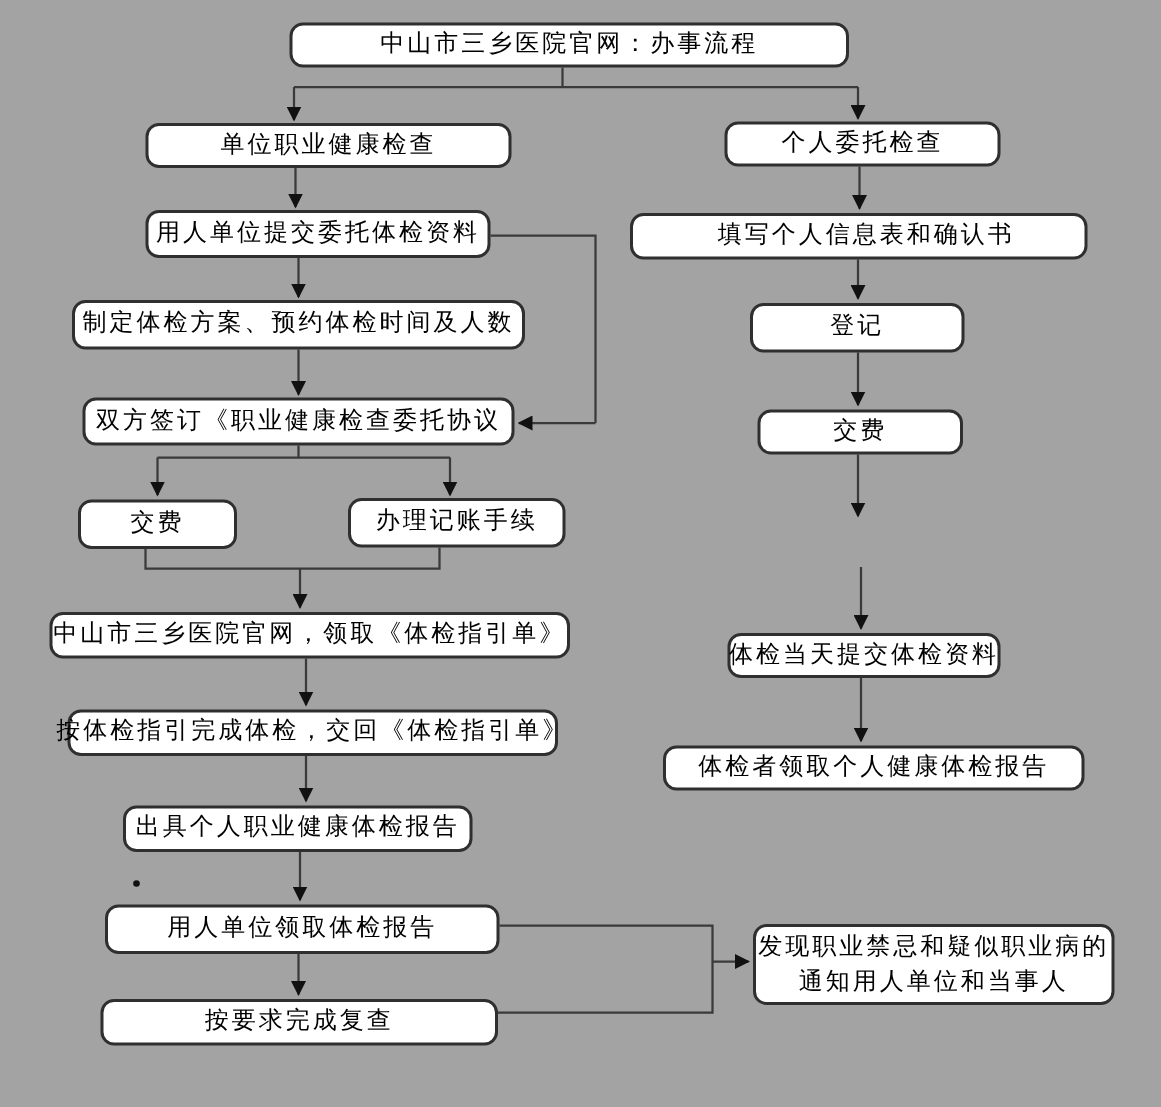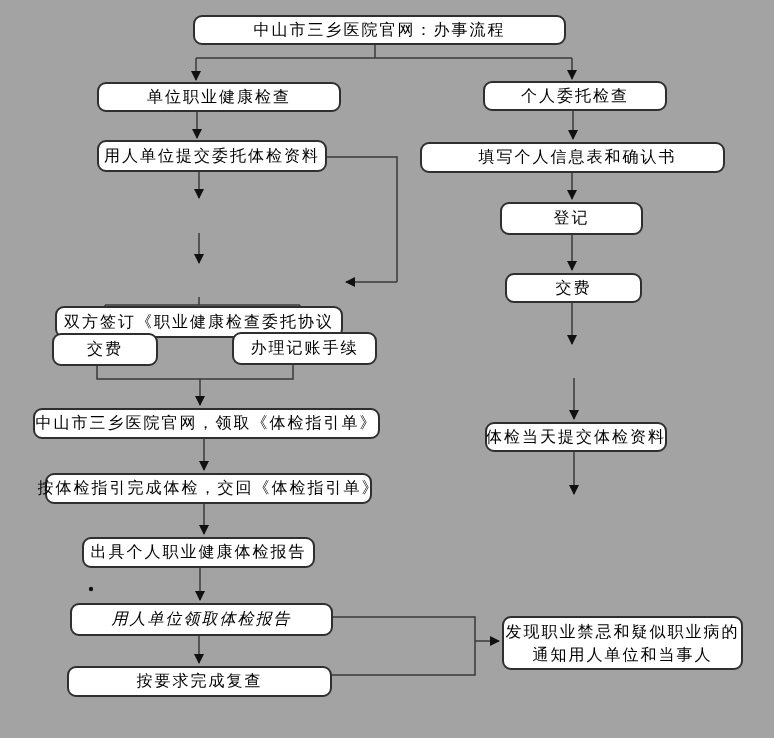--- a/index.html
+++ b/index.html
@@ -80,47 +80,49 @@
 
     <circle cx="91" cy="589" r="2.2" fill="#111111"></circle>
   </svg>
 
   <div class="node" style="left:193px;top:15px;width:373px;height:30px;">中山市三乡医院官网：办事流程</div>
 
   <div class="node" style="left:97px;top:82px;width:244px;height:30px;">单位职业健康检查</div>
 
   <div class="node" style="left:97px;top:140px;width:230px;height:32px;">用人单位提交委托体检资料</div>
 
+  <div class="node" style="left:48px;top:200px;width:302px;height:33px;">制定体检方案、预约体检时间及人数</div>
 
-  <div class="node" style="left:55px;top:265px;width:288px;height:32px;margin-top:41px;">双方签订《职业健康检查委托协议</div>
+  <div class="node" style="left:55px;top:265px;width:288px;height:32px;">双方签订《职业健康检查委托协议</div>
 
   <div class="node" style="left:52px;top:333px;width:106px;height:33px;">交费</div>
 
   <div class="node" style="left:232px;top:332px;width:145px;height:33px;">办理记账手续</div>
 
   <div class="node" style="left:33px;top:408px;width:347px;height:31px;">中山市三乡医院官网，领取《体检指引单》</div>
 
   <div class="node" style="left:45px;top:473px;width:327px;height:31px;">按体检指引完成体检，交回《体检指引单》</div>
 
   <div class="node" style="left:82px;top:537px;width:233px;height:31px;">出具个人职业健康体检报告</div>
 
-  <div class="node" style="left:70px;top:603px;width:263px;height:33px;font-style:italic;">用人单位领取体检报告</div>
+  <div class="node" style="left:70px;top:603px;width:263px;height:33px;">用人单位领取体检报告</div>
 
   <div class="node" style="left:67px;top:666px;width:265px;height:31px;">按要求完成复查</div>
 
   <div class="node multiline" style="left:502px;top:616px;width:241px;height:54px;">
     <span>发现职业禁忌和疑似职业病的</span>
     <span>通知用人单位和当事人</span>
   </div>
 
   <div class="node" style="left:483px;top:81px;width:184px;height:30px;">个人委托检查</div>
 
   <div class="node" style="left:420px;top:142px;width:305px;height:31px;padding-left:10px;">填写个人信息表和确认书</div>
 
   <div class="node" style="left:500px;top:202px;width:143px;height:33px;">登记</div>
 
   <div class="node" style="left:505px;top:273px;width:137px;height:30px;">交费</div>
 
 
   <div class="node" style="left:485px;top:422px;width:182px;height:30px;">体检当天提交体检资料</div>
 
+  <div class="node" style="left:442px;top:497px;width:281px;height:30px;">体检者领取个人健康体检报告</div>
 
 </div>
 
 </body></html>

